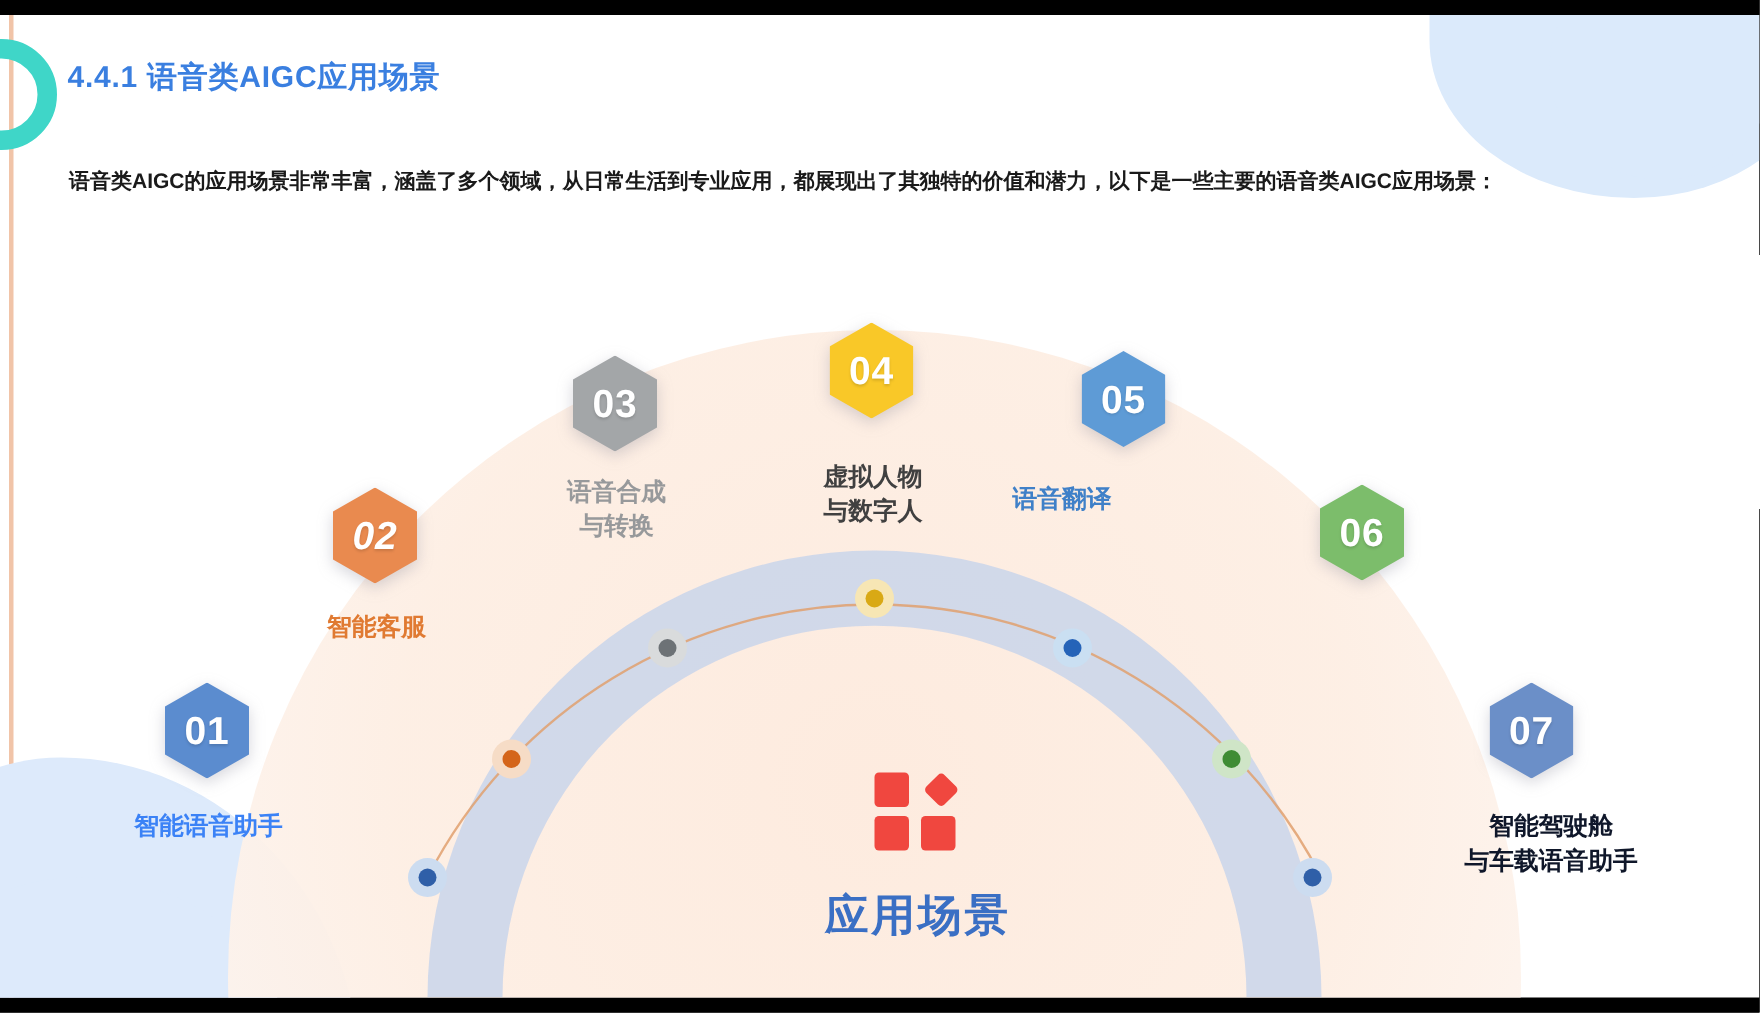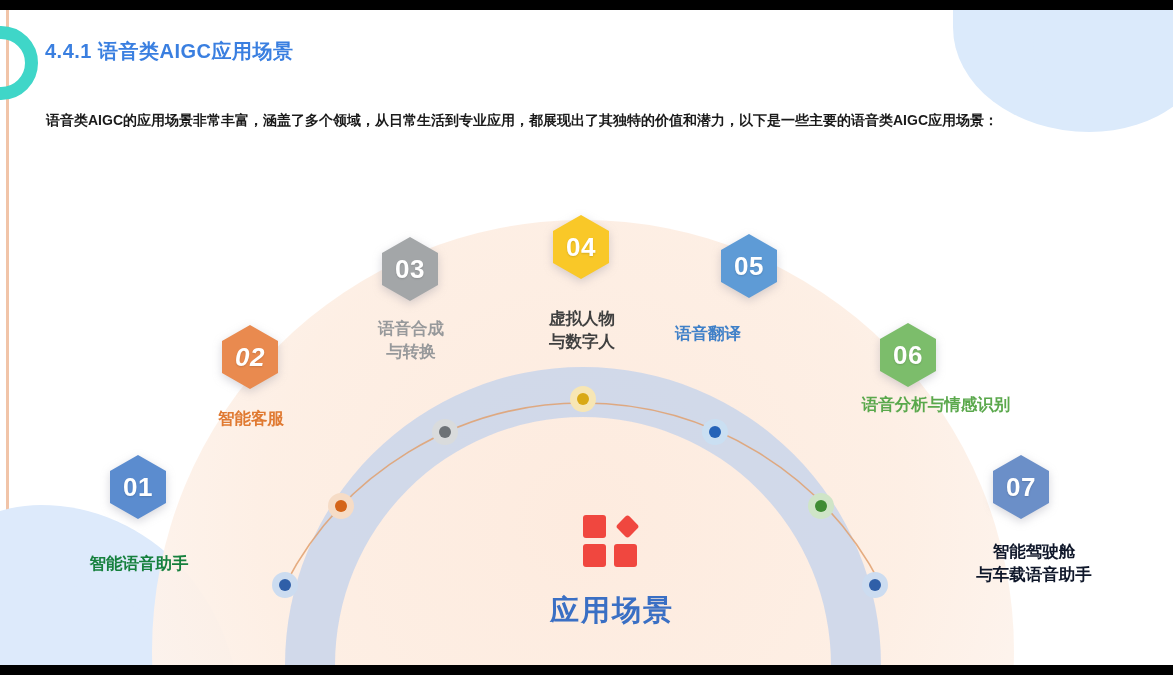--- a/index.html
+++ b/index.html
@@ -287,21 +287,21 @@
       <div class="dot" style="left:821px; top:321px; background:#cfe5c7;">
           <i style="background:#3f8c34;"></i>
         </div>
       <div class="dot" style="left:875px; top:400px; background:#ccdcf0;">
           <i style="background:#2f5fa8;"></i>
         </div>
 
       <div class="hex-wrap" style="left:110px; top:270px;">
         <div class="hex" style="background:#5b8ccf;">01</div>
       </div>
-      <div class="node-label" style="left:139px; top:355px; color:#15803d;margin-top:12px;">智能语音助手</div>
+      <div class="node-label" style="left:139px; top:355px; color:#3b82f6;">智能语音助手</div>
 
       <div class="hex-wrap" style="left:222px; top:140px;">
         <div class="hex" style="background:#e98a4f;font-style:italic;">02</div>
       </div>
       <div class="node-label" style="left:251px; top:222px; color:#e07a32;">智能客服</div>
 
       <div class="hex-wrap" style="left:382px; top:52px;">
         <div class="hex" style="background:#a3a6a8;">03</div>
       </div>
       <div class="node-label" style="left:411px; top:132px; color:#97999b;">语音合成
@@ -314,21 +314,20 @@
 与数字人</div>
 
       <div class="hex-wrap" style="left:721px; top:49px;">
         <div class="hex" style="background:#5e9bd6;">05</div>
       </div>
       <div class="node-label" style="left:708px; top:137px; color:#3f80c8;">语音翻译</div>
 
       <div class="hex-wrap" style="left:880px; top:138px;">
         <div class="hex" style="background:#7cbd6b;">06</div>
       </div>
-      <div class="node-label" style="left:936px; top:208px; color:#5aa84c;">语音分析与情感识别</div>
 
       <div class="hex-wrap" style="left:993px; top:270px;">
         <div class="hex" style="background:#6b8fc8;">07</div>
       </div>
       <div class="node-label" style="left:1022px; top:355px; color:#0f172a;margin-left:12px;">智能驾驶舱
 与车载语音助手</div>
 
       <div class="center-block">
         <div class="center-icon">
           <div class="ci-sq" style="left:0;   top:0;  width:23px; height:23px;"></div>

